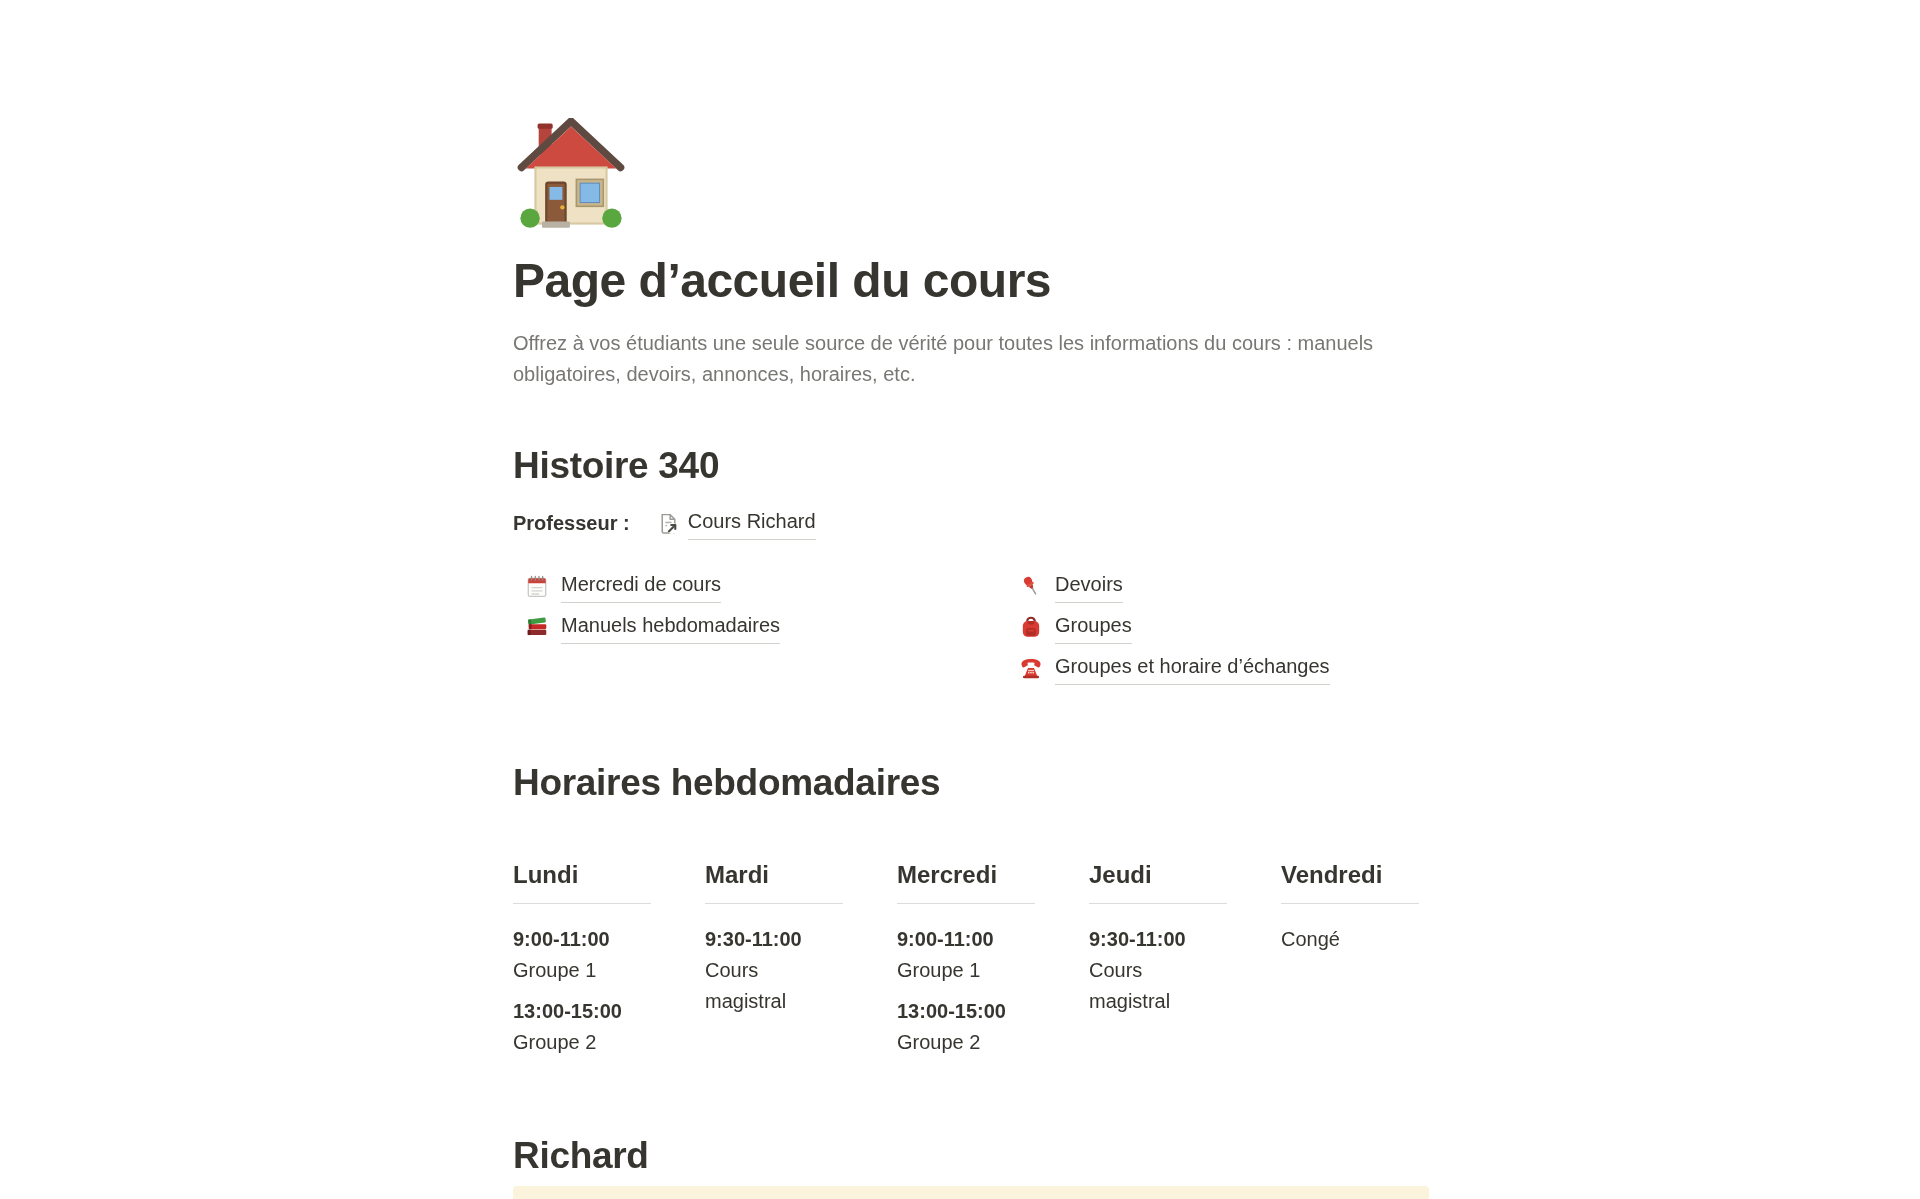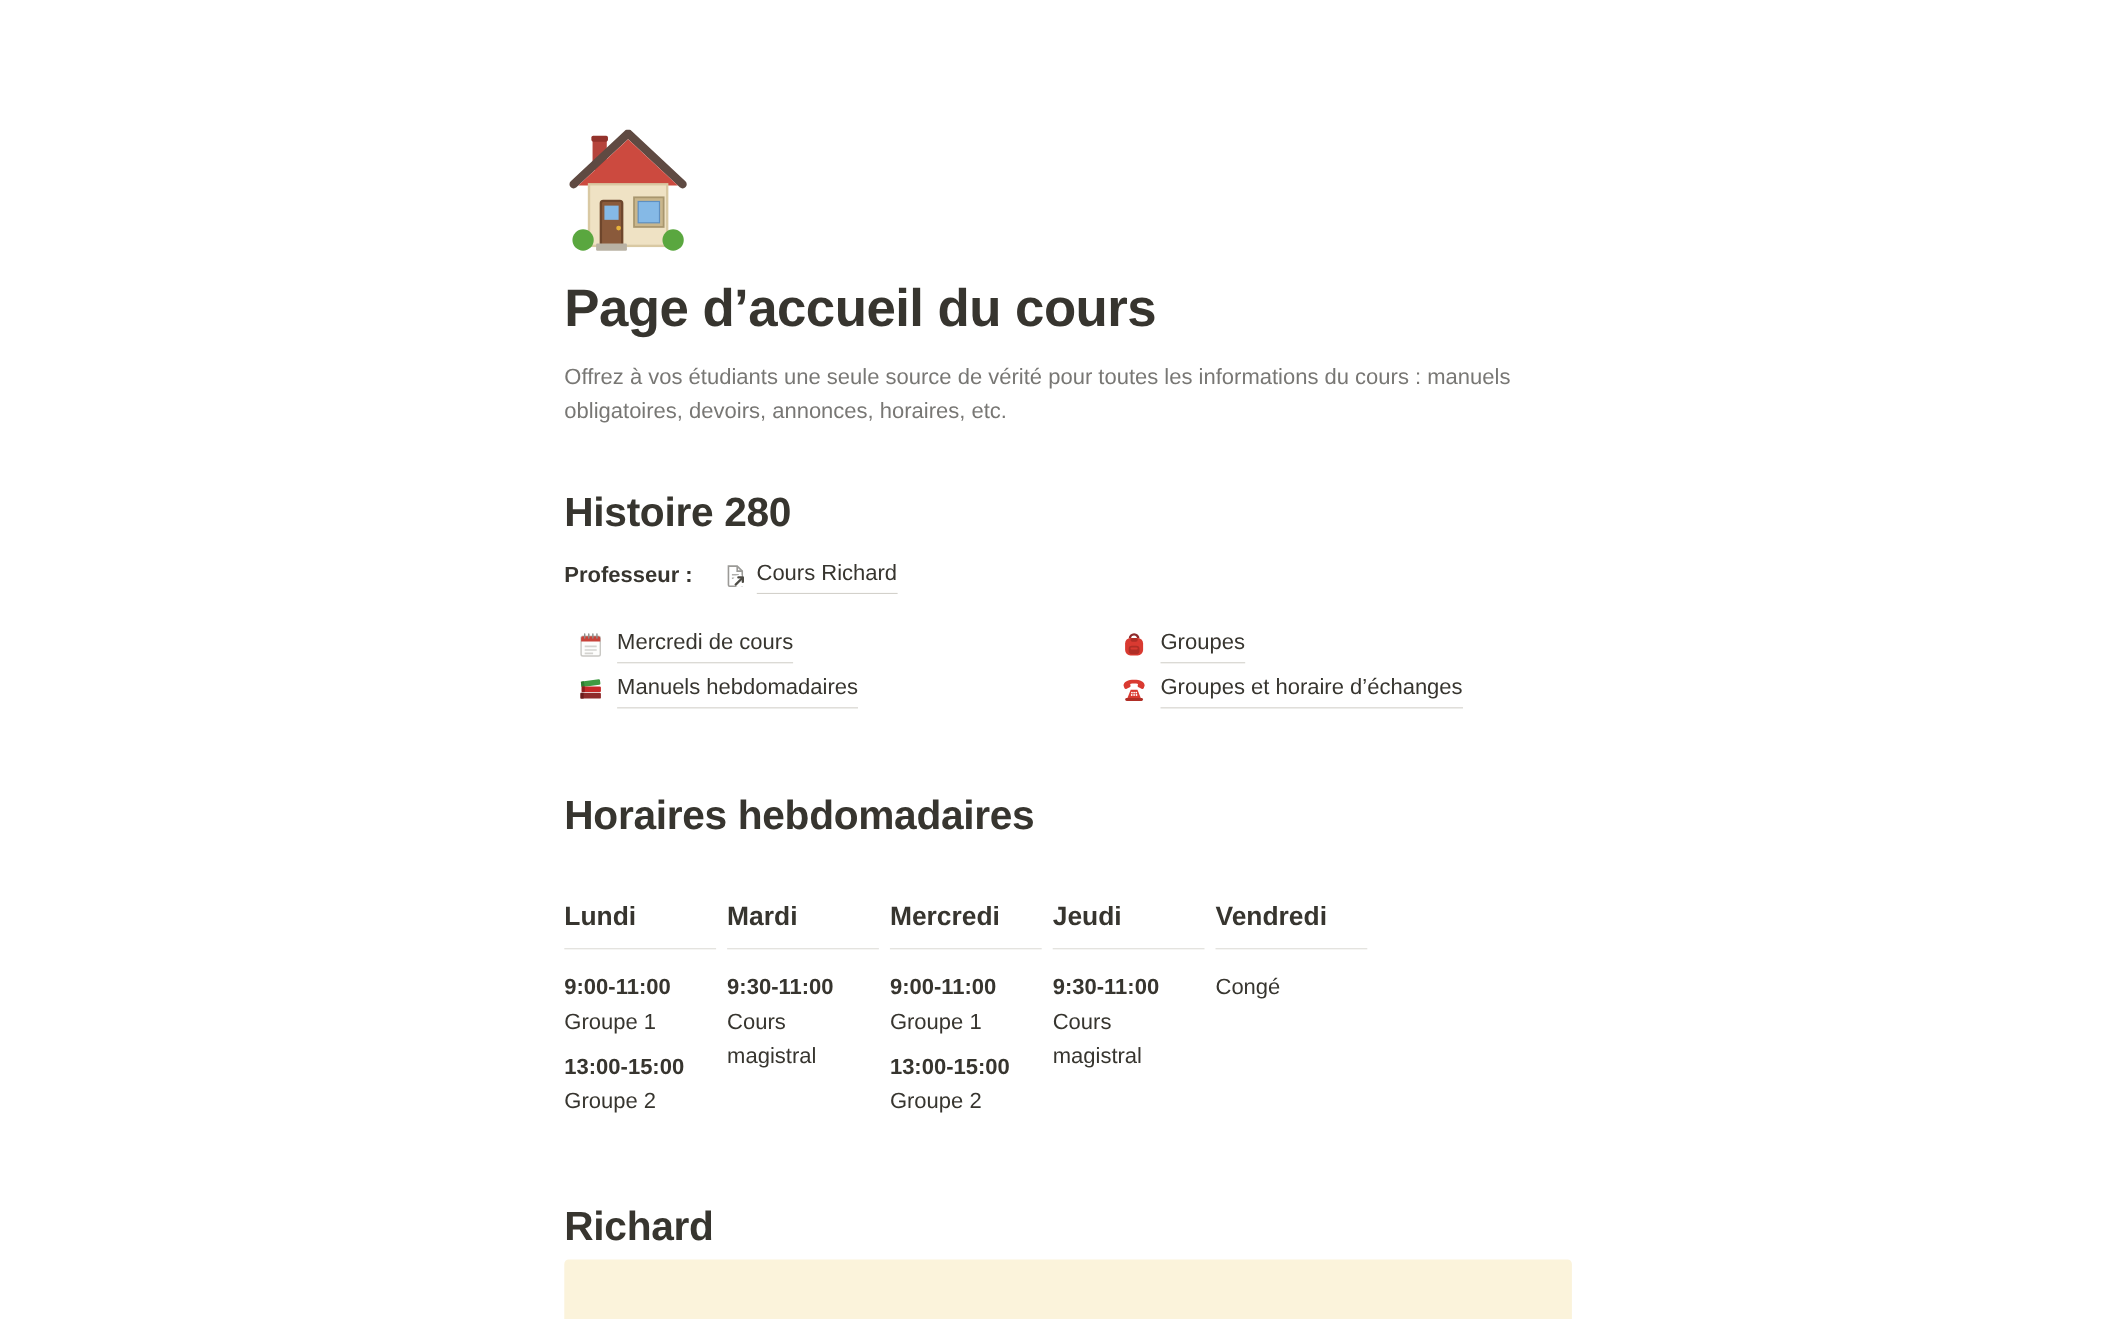--- a/index.html
+++ b/index.html
@@ -41,21 +41,21 @@
     padding-bottom: 2px;
   }
 
   .links-grid { margin-top: 30px; display: grid; grid-template-columns: 494px 422px; }
   .link-item {
     display: flex; align-items: center; height: 31px; margin-bottom: 10px;
     font-size: 20px; line-height: 31px; padding-left: 12px; cursor: pointer;
   }
   .link-item .icon { width: 24px; height: 24px; margin-right: 12px; flex: none; display: inline-flex; }
 
-  .week-grid { margin-top: 52px; display: grid; grid-template-columns: repeat(5, 148px); }
+  .week-grid { margin-top: 52px; display: grid; grid-template-columns: repeat(5, 148px); column-gap: 44px; }
   .day-name { font-size: 24px; line-height: 31px; font-weight: 700; color: #37352f; }
   .day-divider { height: 1px; width: 138px; background: #dedcd8; margin-top: 13px; }
   .day-entries { margin-top: 20px; }
   .entry { margin-bottom: 10px; }
   .entry-time { font-size: 20px; line-height: 31px; font-weight: 700; color: #37352f; }
   .entry-label { font-size: 20px; line-height: 31px; color: #37352f; max-width: 128px; }
 
   .callout {
     margin-top: 6px; background: #fbf3db; border-radius: 4px;
     padding: 18px 24px; display: flex; align-items: flex-start;
@@ -81,21 +81,21 @@
       <circle cx="42" cy="83" r="2" fill="#e8b23a"></circle>
       <rect x="55" y="57" width="25" height="25" fill="#c9b68c" stroke="#a8966e" stroke-width="1.5"></rect>
       <rect x="58.5" y="60.5" width="18" height="18" fill="#85b9e6" stroke="#5e8fc0" stroke-width="1"></rect>
       <rect x="23" y="96" width="26" height="6" rx="1" fill="#b9b2a4"></rect>
     </svg>
   </div>
 
   <h1 class="title">Page d’accueil du cours</h1>
   <p class="desc">Offrez à vos étudiants une seule source de vérité pour toutes les informations du cours : manuels obligatoires, devoirs, annonces, horaires, etc.</p>
 
-  <h2 class="h1 course">Histoire 280</h2>
+  <h2 class="h1 course">Histoire 340</h2>
 
   <div class="prof-line">
     <span class="prof-label">Professeur :</span>
     <span class="page-link">
       <svg width="23" height="23" viewBox="0 0 22 22">
         <path d="M5 2.5 h7.6 l4.4 4.4 V19 a1 1 0 0 1 -1 1 H6 a1 1 0 0 1 -1 -1 z" fill="#ffffff" stroke="#9b9a97" stroke-width="1.4"></path>
         <path d="M12.6 2.5 v4.4 h4.4" fill="none" stroke="#9b9a97" stroke-width="1.4"></path>
         <path d="M8 10 h6 M8 13 h6" stroke="#aeaeab" stroke-width="1.3"></path>
         <circle cx="14.3" cy="15.6" r="5.4" fill="#ffffff"></circle>
         <path d="M11.3 18.6 L17.3 12.6" stroke="#4d4b45" stroke-width="2" stroke-linecap="round"></path>
@@ -133,20 +133,33 @@
             <rect x="2.5" y="13.6" width="17" height="4.8" rx="1" fill="#8e2a2a"></rect>
             <rect x="2.5" y="13.6" width="2.6" height="4.8" fill="#6b1d1d"></rect>
           </svg>
         </span>
         <span class="link-text">Manuels hebdomadaires</span>
       </div>
 
     </div>
     <div class="links-col">
 
+      <div class="link-item">
+        <span class="icon">
+          <svg width="24" height="24" viewBox="0 0 22 22">
+            <g transform="rotate(-30 11 11)">
+              <circle cx="11" cy="5.6" r="3.7" fill="#d93a31"></circle>
+              <rect x="7.3" y="8.3" width="7.4" height="2.1" rx="1" fill="#e05045"></rect>
+              <path d="M8.8 10.4 h4.4 l-1.5 3.4 h-1.4 z" fill="#c0392b"></path>
+              <path d="M11 13.8 V19.4" stroke="#9c9c99" stroke-width="1.4" stroke-linecap="round"></path>
+            </g>
+          </svg>
+        </span>
+        <span class="link-text">Devoirs</span>
+      </div>
 
       <div class="link-item">
         <span class="icon">
           <svg width="24" height="24" viewBox="0 0 22 22">
             <path d="M7.5 6 a3.5 3.5 0 0 1 7 0" fill="none" stroke="#8e2a2a" stroke-width="2"></path>
             <rect x="3.5" y="5.5" width="15" height="14.5" rx="4.5" fill="#d93a31"></rect>
             <rect x="8" y="5.5" width="6" height="3.2" rx="1.5" fill="#b02e26"></rect>
             <rect x="6.5" y="12" width="9" height="7" rx="2.6" fill="#b02e26"></rect>
             <rect x="8" y="13.5" width="6" height="1.6" rx="0.8" fill="#d93a31"></rect>
           </svg>

